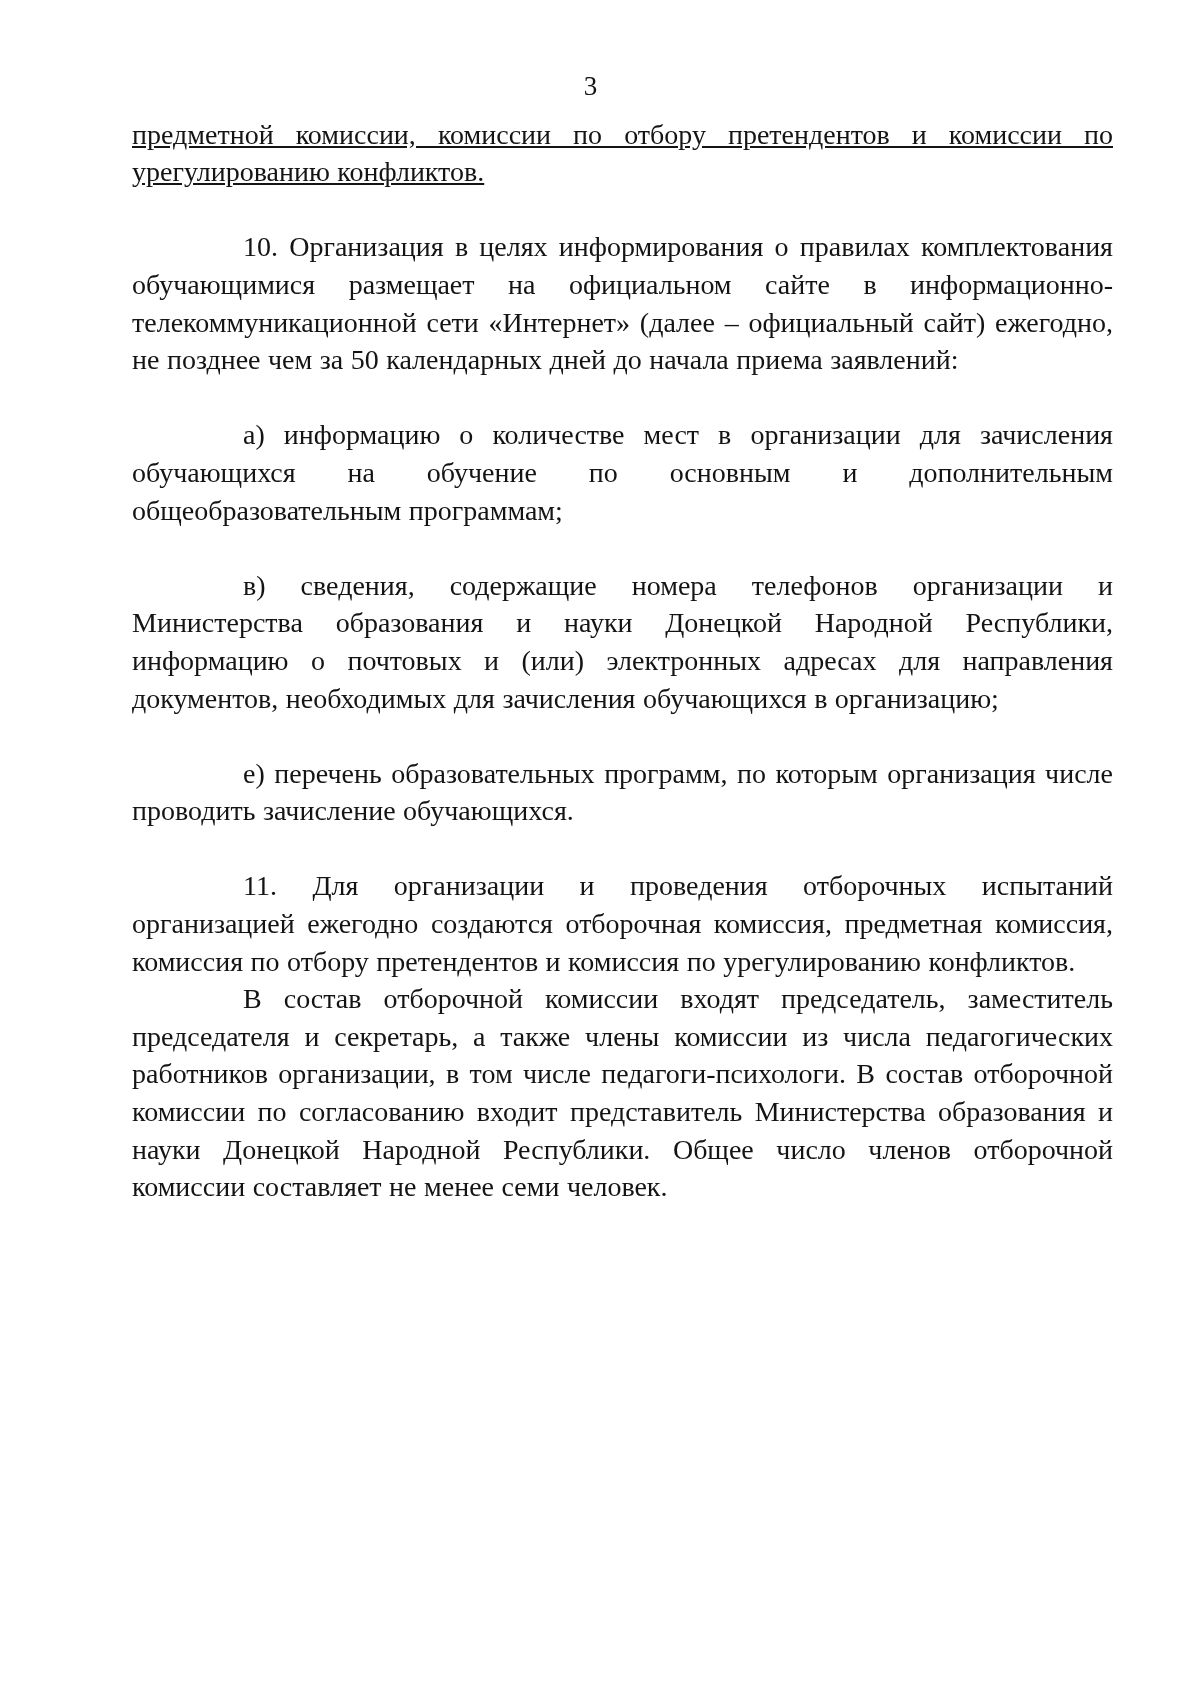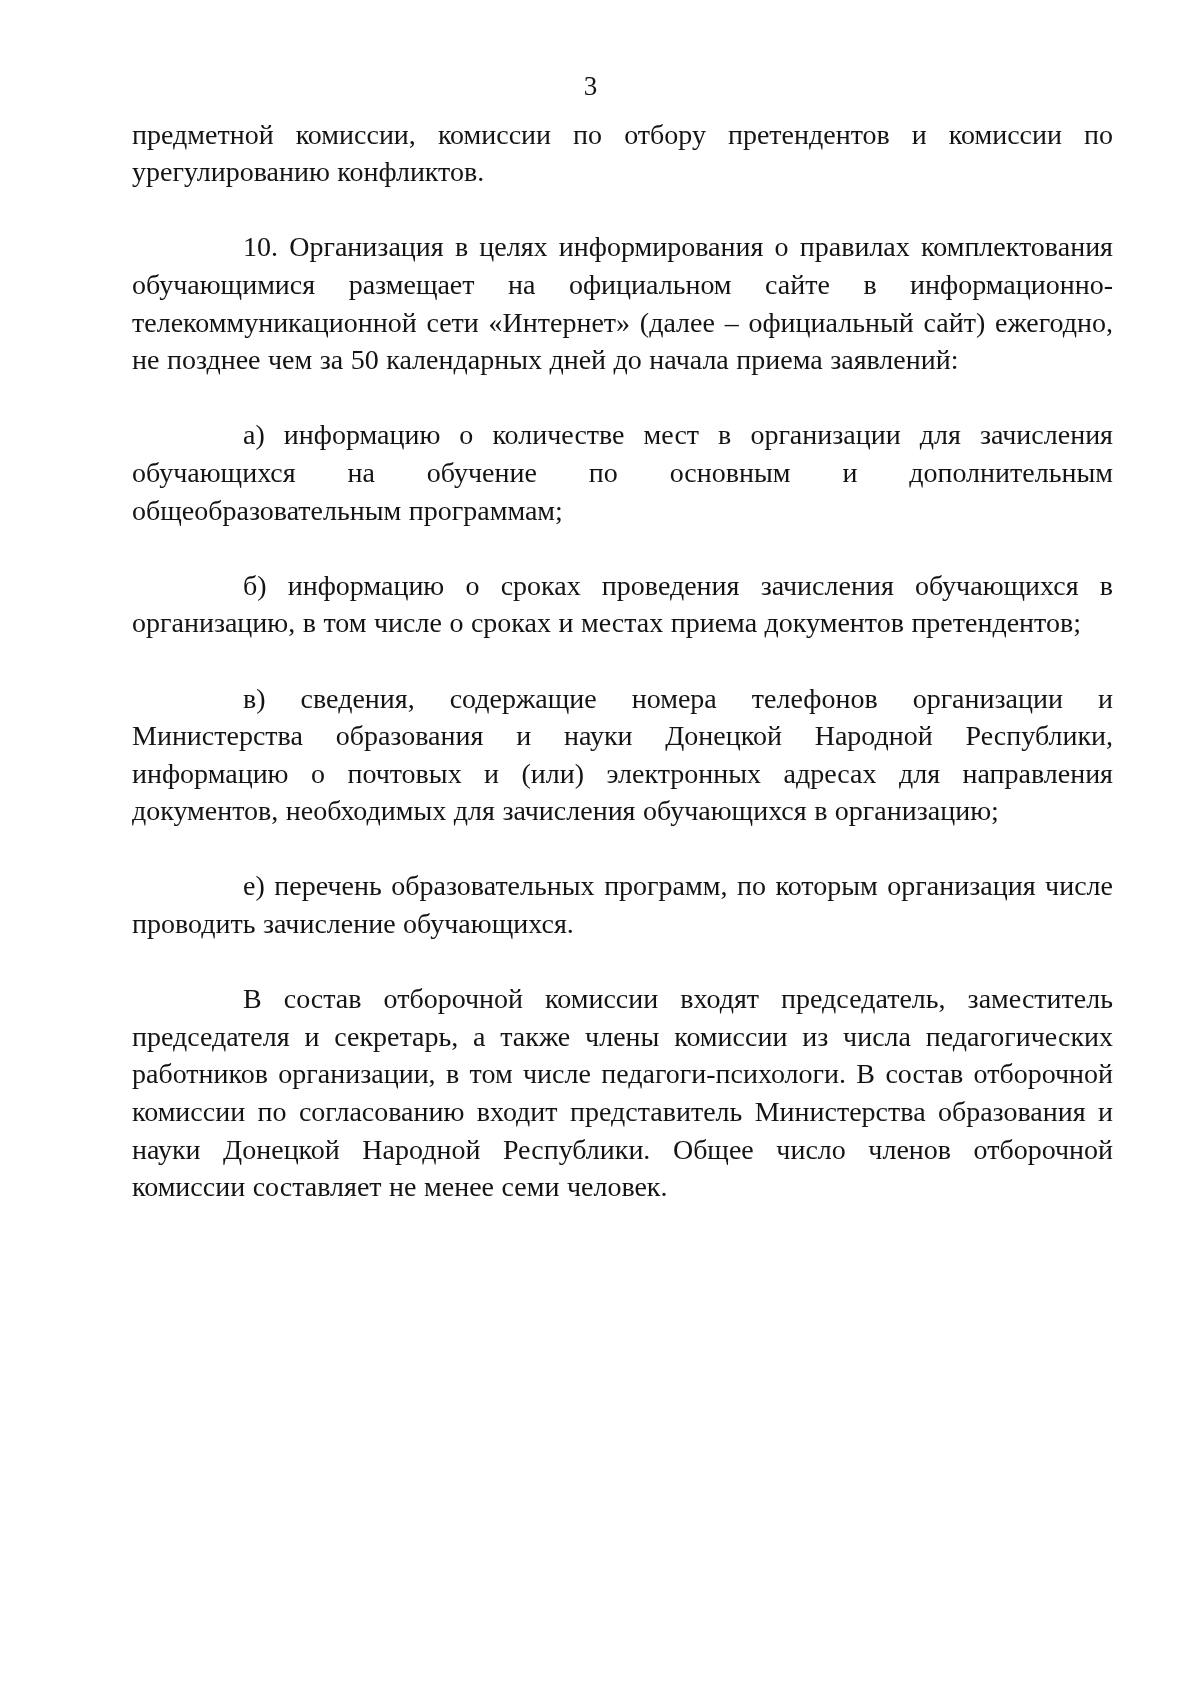--- a/index.html
+++ b/index.html
@@ -33,42 +33,43 @@
     margin: 0 0 37.6px 0;
     font-size: 28px;
     line-height: 37.6px;
     text-align: justify;
     text-justify: inter-word;
     text-indent: 111px;
     word-spacing: 0.5px;
   }
   .content p.para.cont {
     text-indent: 0;
+    text-decoration: underline;
   }
   .content p.para.tight {
     margin-bottom: 0;
   }
 </style>
 </head>
 <body>
 
 <div class="page">
   <div class="page-number">3</div>
 
   <div class="content">
     <p class="para cont">предметной комиссии, комиссии по отбору претендентов и комиссии по урегулированию конфликтов.</p>
 
     <p class="para">10. Организация в целях информирования о правилах комплектования обучающимися размещает на официальном сайте в информационно-телекоммуникационной сети «Интернет» (далее – официальный сайт) ежегодно, не позднее чем за 50 календарных дней до начала приема заявлений:</p>
 
     <p class="para">а) информацию о количестве мест в организации для зачисления обучающихся на обучение по основным и дополнительным общеобразовательным программам;</p>
 
-    <p class="para">б) информацию о сроках проведения зачисления обучающихся в организацию, в том числе о сроках и местах приема документов претендентов;</p>
 
     <p class="para">в) сведения, содержащие номера телефонов организации и Министерства образования и науки Донецкой Народной Республики, информацию о почтовых и (или) электронных адресах для направления документов, необходимых для зачисления обучающихся в организацию;</p>
 
 
 
     <p class="para">е) перечень образовательных программ, по которым организация числе проводить зачисление обучающихся.</p>
 
+    <p class="para tight">11. Для организации и проведения отборочных испытаний организацией ежегодно создаются отборочная комиссия, предметная комиссия, комиссия по отбору претендентов и комиссия по урегулированию конфликтов.</p>
 
     <p class="para">В состав отборочной комиссии входят председатель, заместитель председателя и секретарь, а также члены комиссии из числа педагогических работников организации, в том числе педагоги-психологи. В состав отборочной комиссии по согласованию входит представитель Министерства образования и науки Донецкой Народной Республики. Общее число членов отборочной комиссии составляет не менее семи человек.</p>
   </div>
 </div>
 
 </body></html>

